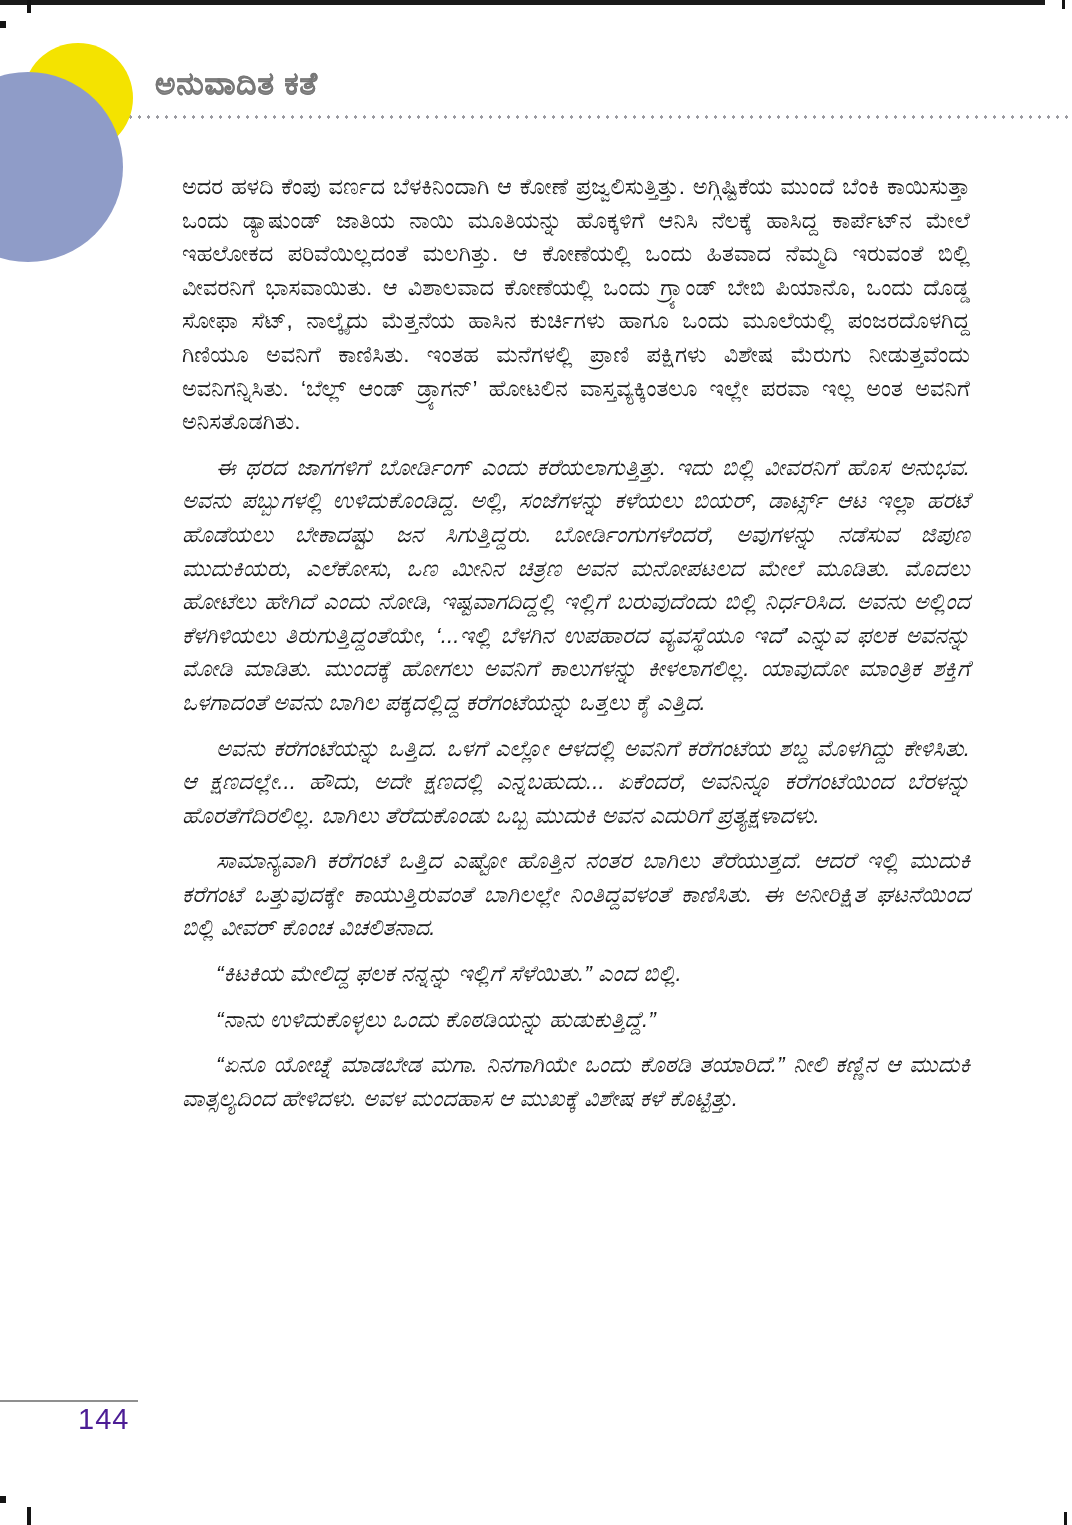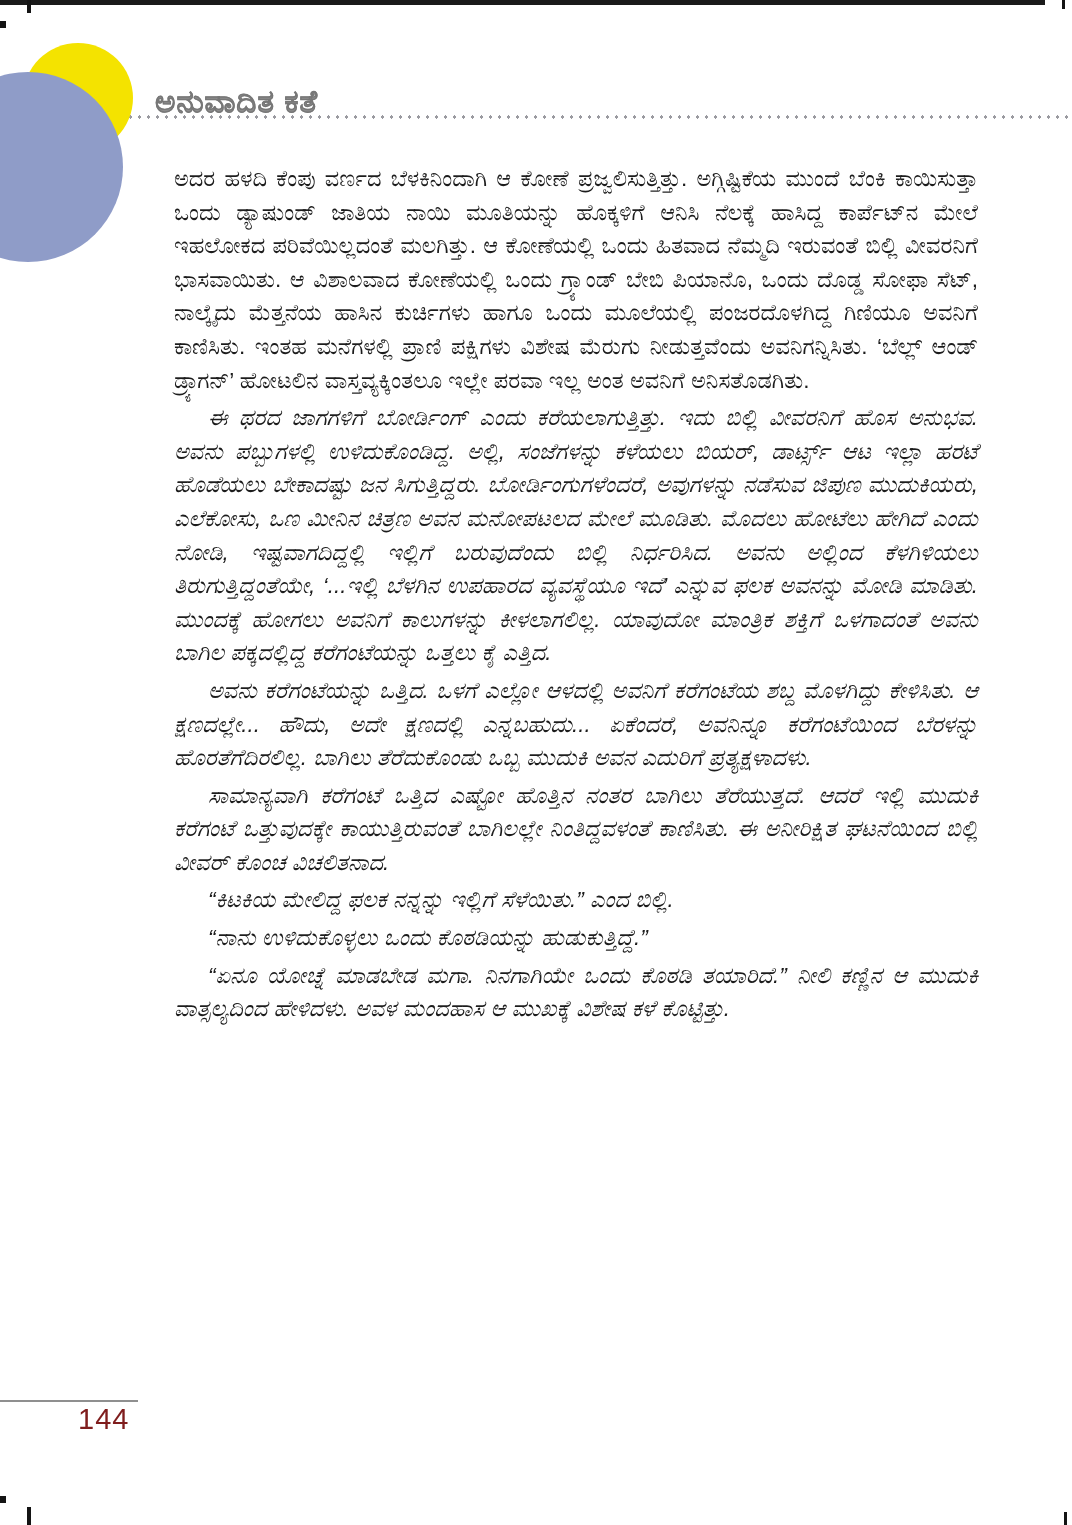--- a/index.html
+++ b/index.html
@@ -38,51 +38,51 @@
     -webkit-text-stroke:0.4px #777;
   }
 
   
   .story {
     position:absolute; left:170px; top:158px; width:812px;
     font-size:22.5px; line-height:33.6px;
     color:#1c1c1c;
     text-align:justify;
   }
-  .story p { margin:4px; }
+  .story p { margin:12px; }
   .story p.indent { text-indent:34px;font-style:italic; }
 
   
   .pageno-rule {
     position:absolute; left:0; top:1400px; width:138px; height:0;
     border-top:2px solid #8f8f8f;
   }
   .pageno {
     position:absolute; left:78px; top:1403px;
-    font-size:29px; color:#7f1d1d; letter-spacing:1px;
+    font-size:29px; color:#4c1d95; letter-spacing:1px;
     font-family:"Liberation Sans", sans-serif;
   }
 </style>
 </head>
 <body>
 
 <div class="page">
 
   <div class="mark mark-top-left"></div>
   <div class="mark mark-top-right"></div>
   <div class="mark dot-left-top"></div>
   <div class="mark dot-left-bottom"></div>
   <div class="mark mark-bottom-left"></div>
   <div class="mark mark-bottom-right"></div>
   <div class="bottom-rule"></div>
 
   <div class="header-dots"></div>
   <div class="circle circle-yellow" style="background: rgb(244, 227, 0);"></div>
   <div class="circle circle-blue" style="background: rgb(143, 156, 200);"></div>
-  <div class="headline" style="color: rgb(140, 140, 140); margin-top: 18px;">ಅನುವಾದಿತ ಕತೆ</div>
+  <div class="headline" style="color: rgb(140, 140, 140);">ಅನುವಾದಿತ ಕತೆ</div>
 
   <div class="story" style="color: rgb(28, 28, 28);">
       <p class="para">ಅದರ ಹಳದಿ ಕೆಂಪು ವರ್ಣದ ಬೆಳಕಿನಿಂದಾಗಿ ಆ ಕೋಣೆ ಪ್ರಜ್ವಲಿಸುತ್ತಿತ್ತು. ಅಗ್ಗಿಷ್ಟಿಕೆಯ ಮುಂದೆ ಬೆಂಕಿ ಕಾಯಿಸುತ್ತಾ ಒಂದು ಡ್ಯಾಷುಂಡ್ ಜಾತಿಯ ನಾಯಿ ಮೂತಿಯನ್ನು ಹೊಕ್ಕಳಿಗೆ ಆನಿಸಿ ನೆಲಕ್ಕೆ ಹಾಸಿದ್ದ ಕಾರ್ಪೆಟ್‌ನ ಮೇಲೆ ಇಹಲೋಕದ ಪರಿವೆಯಿಲ್ಲದಂತೆ ಮಲಗಿತ್ತು. ಆ ಕೋಣೆಯಲ್ಲಿ ಒಂದು ಹಿತವಾದ ನೆಮ್ಮದಿ ಇರುವಂತೆ ಬಿಲ್ಲಿ ವೀವರನಿಗೆ ಭಾಸವಾಯಿತು. ಆ ವಿಶಾಲವಾದ ಕೋಣೆಯಲ್ಲಿ ಒಂದು ಗ್ರ್ಯಾಂಡ್ ಬೇಬಿ ಪಿಯಾನೊ, ಒಂದು ದೊಡ್ಡ ಸೋಫಾ ಸೆಟ್, ನಾಲ್ಕೈದು ಮೆತ್ತನೆಯ ಹಾಸಿನ ಕುರ್ಚಿಗಳು ಹಾಗೂ ಒಂದು ಮೂಲೆಯಲ್ಲಿ ಪಂಜರದೊಳಗಿದ್ದ ಗಿಣಿಯೂ ಅವನಿಗೆ ಕಾಣಿಸಿತು. ಇಂತಹ ಮನೆಗಳಲ್ಲಿ ಪ್ರಾಣಿ ಪಕ್ಷಿಗಳು ವಿಶೇಷ ಮೆರುಗು ನೀಡುತ್ತವೆಂದು ಅವನಿಗನ್ನಿಸಿತು. ‘ಬೆಲ್ಲ್ ಆಂಡ್ ಡ್ರ್ಯಾಗನ್’ ಹೋಟಲಿನ ವಾಸ್ತವ್ಯಕ್ಕಿಂತಲೂ ಇಲ್ಲೇ ಪರವಾ ಇಲ್ಲ ಅಂತ ಅವನಿಗೆ ಅನಿಸತೊಡಗಿತು.</p>
       <p class="para indent">ಈ ಥರದ ಜಾಗಗಳಿಗೆ ಬೋರ್ಡಿಂಗ್ ಎಂದು ಕರೆಯಲಾಗುತ್ತಿತ್ತು. ಇದು ಬಿಲ್ಲಿ ವೀವರನಿಗೆ ಹೊಸ ಅನುಭವ. ಅವನು ಪಬ್ಬುಗಳಲ್ಲಿ ಉಳಿದುಕೊಂಡಿದ್ದ. ಅಲ್ಲಿ, ಸಂಜೆಗಳನ್ನು ಕಳೆಯಲು ಬಿಯರ್, ಡಾರ್ಟ್ಸ್ ಆಟ ಇಲ್ಲಾ ಹರಟೆ ಹೊಡೆಯಲು ಬೇಕಾದಷ್ಟು ಜನ ಸಿಗುತ್ತಿದ್ದರು. ಬೋರ್ಡಿಂಗುಗಳೆಂದರೆ, ಅವುಗಳನ್ನು ನಡೆಸುವ ಜಿಪುಣ ಮುದುಕಿಯರು, ಎಲೆಕೋಸು, ಒಣ ಮೀನಿನ ಚಿತ್ರಣ ಅವನ ಮನೋಪಟಲದ ಮೇಲೆ ಮೂಡಿತು. ಮೊದಲು ಹೋಟೆಲು ಹೇಗಿದೆ ಎಂದು ನೋಡಿ, ಇಷ್ಟವಾಗದಿದ್ದಲ್ಲಿ ಇಲ್ಲಿಗೆ ಬರುವುದೆಂದು ಬಿಲ್ಲಿ ನಿರ್ಧರಿಸಿದ. ಅವನು ಅಲ್ಲಿಂದ ಕೆಳಗಿಳಿಯಲು ತಿರುಗುತ್ತಿದ್ದಂತೆಯೇ, ‘...ಇಲ್ಲಿ ಬೆಳಗಿನ ಉಪಹಾರದ ವ್ಯವಸ್ಥೆಯೂ ಇದೆ’ ಎನ್ನುವ ಫಲಕ ಅವನನ್ನು ಮೋಡಿ ಮಾಡಿತು. ಮುಂದಕ್ಕೆ ಹೋಗಲು ಅವನಿಗೆ ಕಾಲುಗಳನ್ನು ಕೀಳಲಾಗಲಿಲ್ಲ. ಯಾವುದೋ ಮಾಂತ್ರಿಕ ಶಕ್ತಿಗೆ ಒಳಗಾದಂತೆ ಅವನು ಬಾಗಿಲ ಪಕ್ಕದಲ್ಲಿದ್ದ ಕರೆಗಂಟೆಯನ್ನು ಒತ್ತಲು ಕೈ ಎತ್ತಿದ.</p>
       <p class="para indent">ಅವನು ಕರೆಗಂಟೆಯನ್ನು ಒತ್ತಿದ. ಒಳಗೆ ಎಲ್ಲೋ ಆಳದಲ್ಲಿ ಅವನಿಗೆ ಕರೆಗಂಟೆಯ ಶಬ್ದ ಮೊಳಗಿದ್ದು ಕೇಳಿಸಿತು. ಆ ಕ್ಷಣದಲ್ಲೇ... ಹೌದು, ಅದೇ ಕ್ಷಣದಲ್ಲಿ ಎನ್ನಬಹುದು... ಏಕೆಂದರೆ, ಅವನಿನ್ನೂ ಕರೆಗಂಟೆಯಿಂದ ಬೆರಳನ್ನು ಹೊರತೆಗೆದಿರಲಿಲ್ಲ. ಬಾಗಿಲು ತೆರೆದುಕೊಂಡು ಒಬ್ಬ ಮುದುಕಿ ಅವನ ಎದುರಿಗೆ ಪ್ರತ್ಯಕ್ಷಳಾದಳು.</p>
       <p class="para indent">ಸಾಮಾನ್ಯವಾಗಿ ಕರೆಗಂಟೆ ಒತ್ತಿದ ಎಷ್ಟೋ ಹೊತ್ತಿನ ನಂತರ ಬಾಗಿಲು ತೆರೆಯುತ್ತದೆ. ಆದರೆ ಇಲ್ಲಿ ಮುದುಕಿ ಕರೆಗಂಟೆ ಒತ್ತುವುದಕ್ಕೇ ಕಾಯುತ್ತಿರುವಂತೆ ಬಾಗಿಲಲ್ಲೇ ನಿಂತಿದ್ದವಳಂತೆ ಕಾಣಿಸಿತು. ಈ ಅನೀರಿಕ್ಷಿತ ಘಟನೆಯಿಂದ ಬಿಲ್ಲಿ ವೀವರ್ ಕೊಂಚ ವಿಚಲಿತನಾದ.</p>
       <p class="para indent">“ಕಿಟಕಿಯ ಮೇಲಿದ್ದ ಫಲಕ ನನ್ನನ್ನು ಇಲ್ಲಿಗೆ ಸೆಳೆಯಿತು.” ಎಂದ ಬಿಲ್ಲಿ.</p>
       <p class="para indent">“ನಾನು ಉಳಿದುಕೊಳ್ಳಲು ಒಂದು ಕೊಠಡಿಯನ್ನು ಹುಡುಕುತ್ತಿದ್ದೆ.”</p>
       <p class="para indent">“ಏನೂ ಯೋಚ್ನೆ ಮಾಡಬೇಡ ಮಗಾ. ನಿನಗಾಗಿಯೇ ಒಂದು ಕೊಠಡಿ ತಯಾರಿದೆ.” ನೀಲಿ ಕಣ್ಣಿನ ಆ ಮುದುಕಿ ವಾತ್ಸಲ್ಯದಿಂದ ಹೇಳಿದಳು. ಅವಳ ಮಂದಹಾಸ ಆ ಮುಖಕ್ಕೆ ವಿಶೇಷ ಕಳೆ ಕೊಟ್ಟಿತ್ತು.</p>
     </div>

